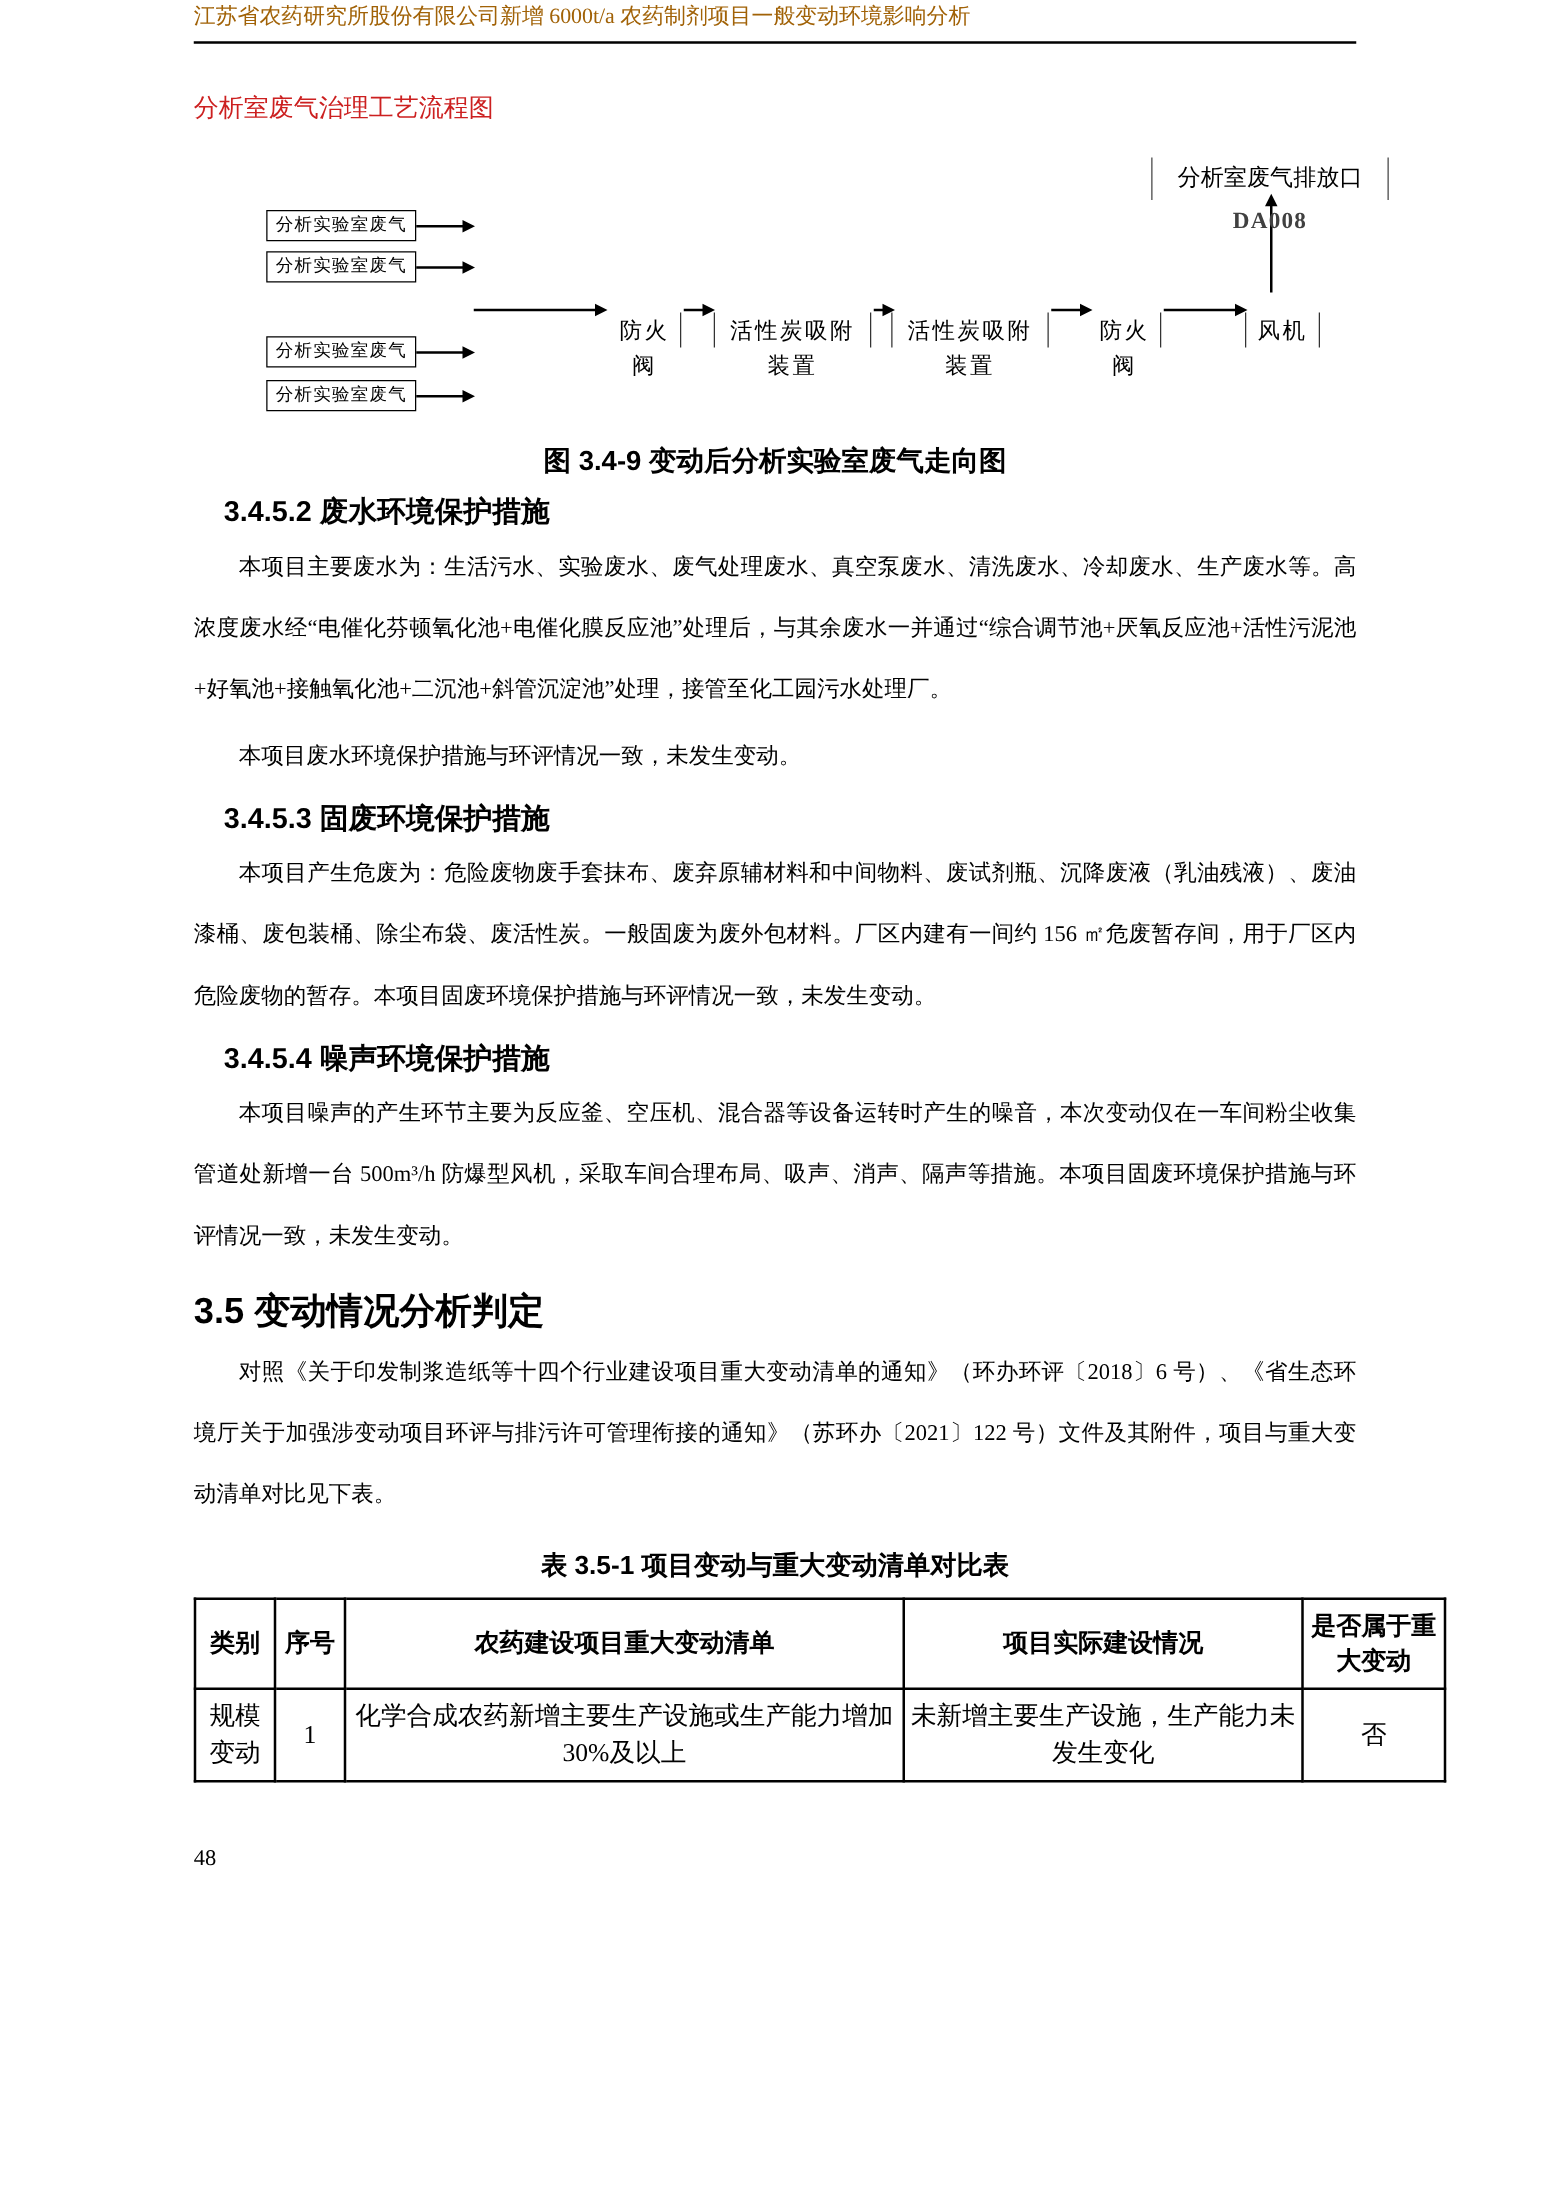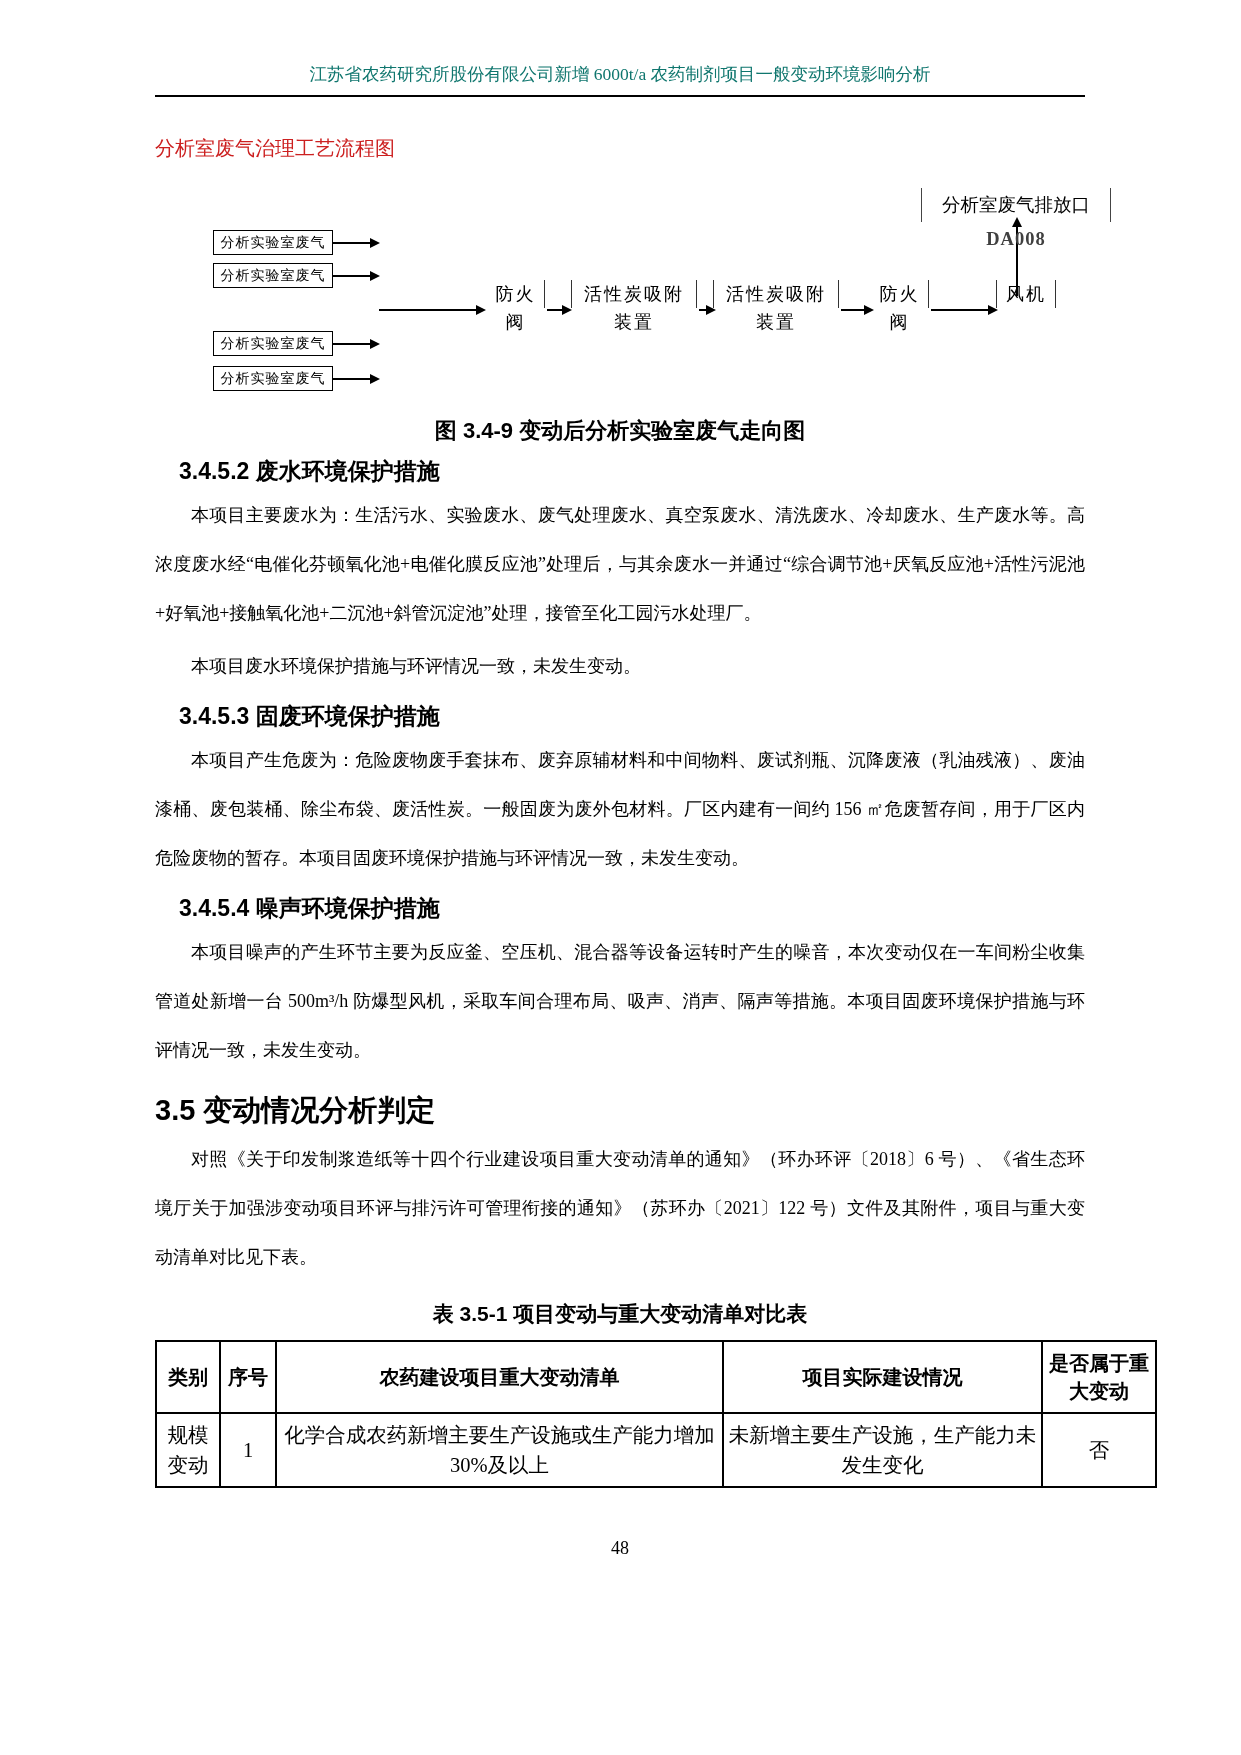--- a/index.html
+++ b/index.html
@@ -2,32 +2,32 @@
 <html><head>
 <meta charset="utf-8">
 <style>
   * { margin: 0; padding: 0; box-sizing: border-box; }
   html, body { width: 1241px; height: 1755px; background: #ffffff; overflow: hidden; }
   body { font-family: "Liberation Serif", serif; color: #000; }
 
   .content { margin-left: 155px; width: 930px; position: relative; }
 
   
-  .doc-header { padding-top: 62px; text-align: center; font-size: 17.5px; color: #0f766e; }
+  .doc-header { font-size: 17.5px; color: #a16207; }
   .header-rule { margin-top: 9px; border-bottom: 2px solid #000; width: 100%; }
 
   
   .flow-title { margin-top: 38px; font-family: "Liberation Sans", sans-serif;
                 font-weight: normal; font-size: 20px; color: #cc2020; }
 
   
   .diagram { position: relative; height: 232px; margin-top: 6px; font-size: 17px; }
   .src-box { position: absolute; left: 58px; width: 120px; height: 25px; border: 1px solid #000;
              text-align: center; line-height: 23px; font-size: 14px; letter-spacing: 1px; }
-  .stage { position: absolute; top: 112px; height: 28px; line-height: 28px; font-size: 18px;
+  .stage { position: absolute; top: 144px; height: 28px; line-height: 28px; font-size: 18px;
            letter-spacing: 2px; text-align: center; }
   .b-lr { border-left: 1px solid #333; border-right: 1px solid #333; padding: 0 3px; }
   .b-r  { border-right: 1px solid #333; padding: 0 3px; }
   .outlet { position: absolute; left: 766px; top: 20px; width: 190px; height: 34px;
             border-left: 1px solid #444; border-right: 1px solid #444;
             text-align: center; line-height: 34px; font-size: 18.5px; }
   .outlet .code { color: #404040; font-weight: bold; letter-spacing: 1px; }
 
   .harrow { position: absolute; height: 2px; background: #000; }
   .harrow::after { content: ""; position: absolute; right: -9px; top: -4px;
@@ -53,21 +53,21 @@
                  font-weight: bold; font-size: 21px; }
   table.cmp { margin-top: 12px; border-collapse: collapse; width: 1000px; table-layout: fixed; }
   table.cmp th, table.cmp td { border: 2px solid #000; text-align: center; vertical-align: middle;
                                padding: 6px 4px; }
   table.cmp th { font-family: "Liberation Sans", sans-serif; font-weight: bold; font-size: 20px;
                  height: 72px; line-height: 28px; }
   table.cmp td { font-size: 20.5px; height: 72px; line-height: 30px; }
   .col-cat { width: 64px; } .col-no { width: 56px; } .col-crit { width: 447px; }
   .col-act { width: 319px; } .col-major { width: 114px; }
 
-  .page-number { margin-top: 50px; text-align: center; font-size: 18px; }
+  .page-number { margin-top: 50px; font-size: 18px; }
 </style>
 </head>
 <body>
 
 <div class="content">
 
   <div class="doc-header">江苏省农药研究所股份有限公司新增 6000t/a 农药制剂项目一般变动环境影响分析</div>
   <div class="header-rule"></div>
 
   <div class="flow-title">分析室废气治理工艺流程图</div>

